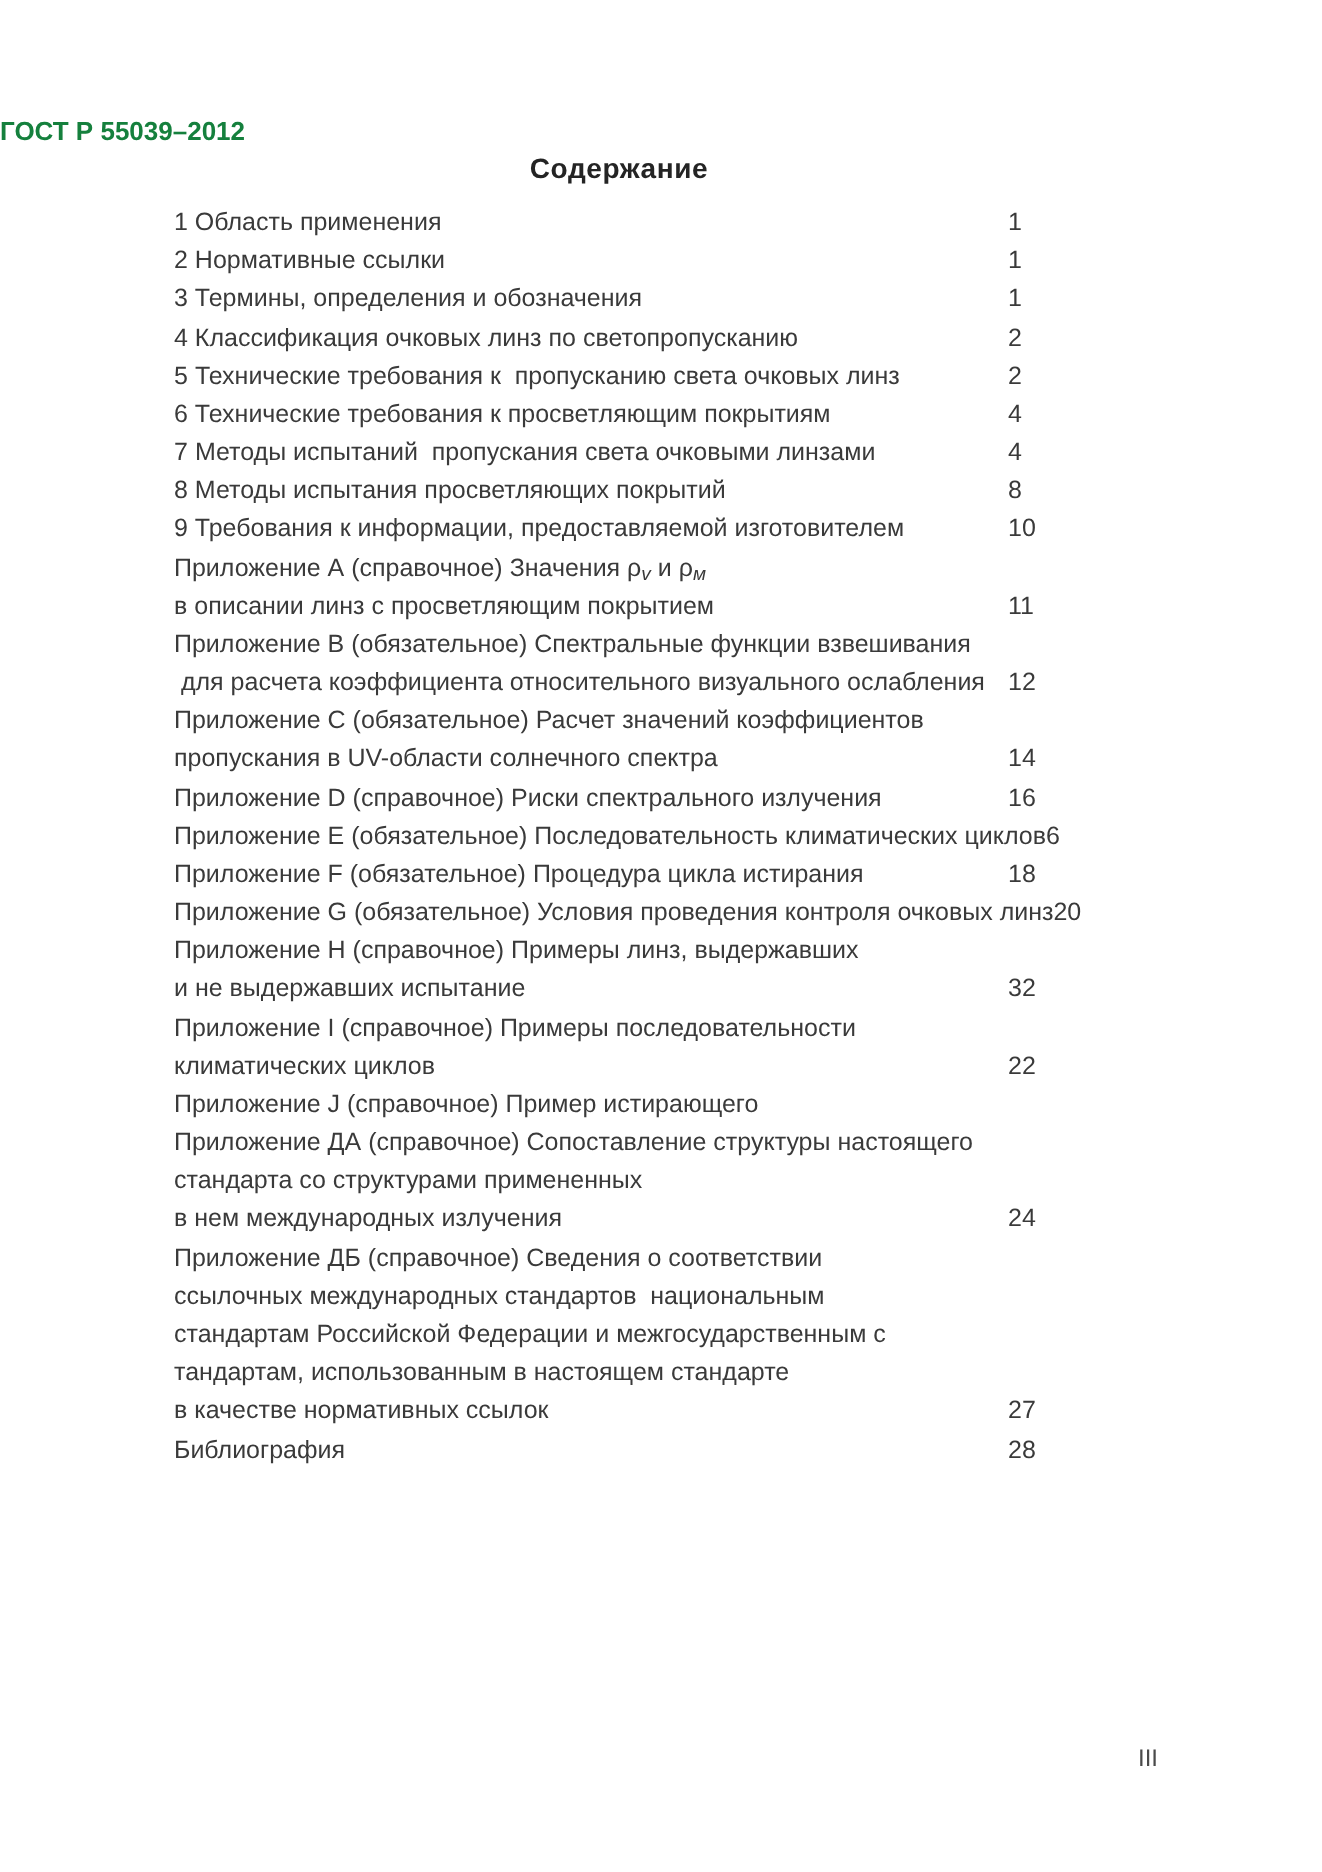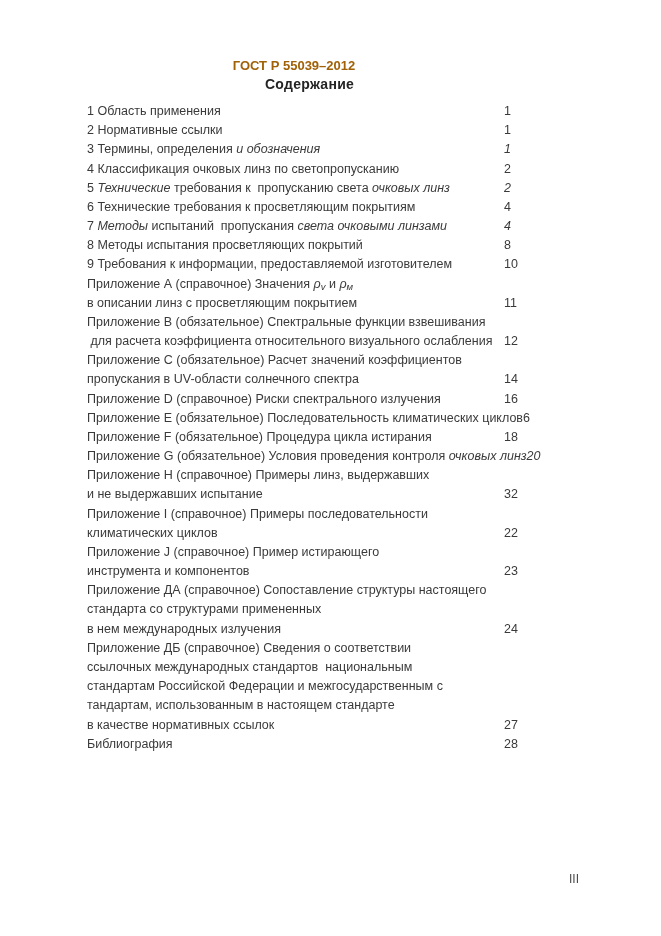--- a/index.html
+++ b/index.html
@@ -6,42 +6,42 @@
   .page{
     position:relative;
     width:661px;height:936px;
     background:#ffffff;
     font-family:"Liberation Sans",sans-serif;
     color:#3a3a3a;
     overflow:hidden;
   }
   .doc-code{
     position:absolute;top:58px;left:0;right:73px;
-    text-align:center;
-    font-weight:bold;font-size:13px;color:#a16207;
+    text-align:left;
+    font-weight:bold;font-size:13px;color:#15803d;
     white-space:pre;
   }
   .doc-title{
     position:absolute;top:76px;left:88px;right:130px;
     text-align:center;
     font-weight:bold;font-size:14px;color:#242424;
     letter-spacing:.3px;
     white-space:pre;
   }
   .toc{
     position:absolute;top:102px;left:87px;width:540px;
   }
   .row{
     display:flex;
     height:19.18px;line-height:19.18px;
     font-size:12.5px;
   }
   .txt{flex:0 0 417px;white-space:pre;}
   .pg{white-space:pre;}
-  .it{font-style:italic;}
+  .it{}
   .sub{
     font-style:italic;
     font-size:9.5px;
     position:relative;top:2px;
     letter-spacing:0;
   }
   .folio{
     position:absolute;top:856px;left:569px;
     font-size:12px;color:#4a4a4a;margin-top:16px;
   }
@@ -143,24 +143,20 @@
       </div>
       <div class="row">
         <span class="txt"><span class="">климатических циклов</span></span>
         <span class="pg">22</span>
       </div>
       <div class="row">
         <span class="txt"><span class="">Приложение J (справочное) Пример истирающего</span></span>
         <span class="pg"></span>
       </div>
       <div class="row">
-        <span class="txt"><span class="">инструмента и компонентов</span></span>
-        <span class="pg">23</span>
-      </div>
-      <div class="row">
         <span class="txt"><span class="">Приложение ДА (справочное) Сопоставление структуры настоящего</span></span>
         <span class="pg"></span>
       </div>
       <div class="row">
         <span class="txt"><span class="">стандарта со структурами примененных</span></span>
         <span class="pg"></span>
       </div>
       <div class="row">
         <span class="txt"><span class="">в нем международных излучения</span></span>
         <span class="pg">24</span>

